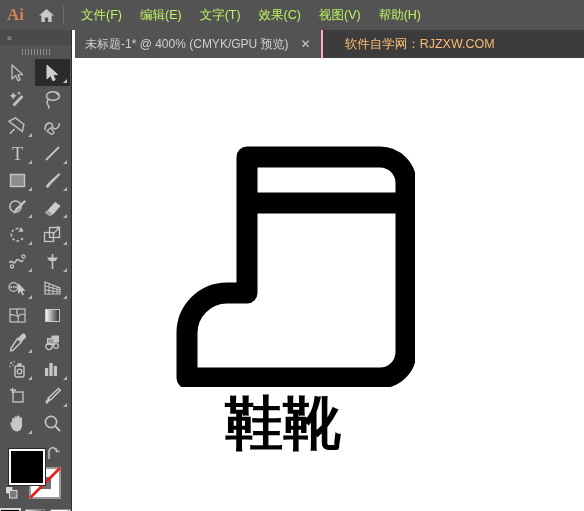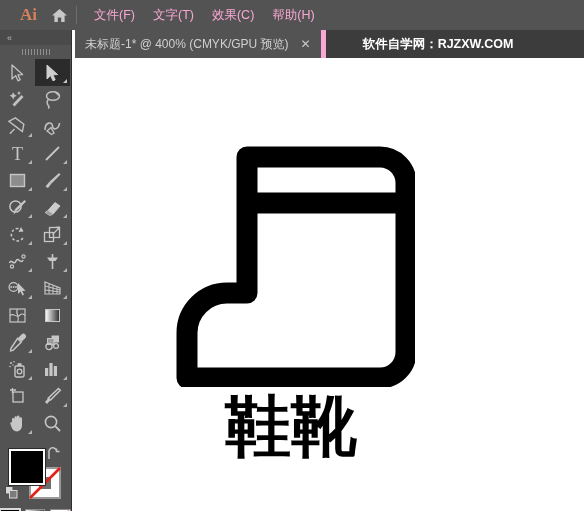--- a/index.html
+++ b/index.html
@@ -23,21 +23,21 @@
 
   
   .menubar {
     position: absolute;
     left: 0; top: 0;
     width: 584px; height: 30px;
     background: #535353;
     display: flex;
     align-items: center;
     box-sizing: border-box;
-    padding-left: 20px;
+    padding-left: 7px;
   }
   .ai-logo {
     color: #d4825a;
     font-size: 17px;
     font-weight: bold;
     font-family: "Liberation Serif", "DejaVu Serif", serif;
     letter-spacing: 0px;
     width: 26px;
     text-align: left;
     line-height: 1;
@@ -55,21 +55,21 @@
     height: 18px;
     background: #6d6d6d;
     margin: 0 8px 0 4px;
   }
   .menu-items {
     display: flex;
     align-items: center;
     gap: 0px;
   }
   .menu-item {
-    color: #f9a8d4;
+    color: #bef264;
     font-size: 12.5px;
     padding: 4px 9px;
     white-space: nowrap;
     line-height: 1;
   }
 
   
   .tabbar {
     position: absolute;
     left: 75px; top: 30px;
@@ -77,42 +77,41 @@
     background: #3c3c3c;
     display: flex;
     align-items: stretch;
   }
   .doc-tab {
     background: #535353;
     display: flex;
     align-items: center;
     padding: 0 8px 0 10px;
     gap: 10px;
-    border-right: 5px solid #f9a8d4;
+    border-right: 2px solid #f9a8d4;
   }
   .doc-tab-title {
     color: #d0d0d0;
     font-size: 12px;
     white-space: nowrap;
   }
   .doc-tab-close {
     color: #c9c9c9;
     font-size: 12px;
     line-height: 1;
     padding: 0 2px;
     cursor: pointer;
   }
   .site-label {
     display: flex;
     align-items: center;
-    padding-left: 37px;
-    color: #ffffff;
+    padding-left: 22px;
+    color: #fdba74;
     font-size: 12.5px;
     white-space: nowrap;
-    font-weight: bold;
   }
 
   
   .toolbar {
     position: absolute;
     left: 0; top: 30px;
     width: 71px;
     height: 481px;
     background: #535353;
     border-right: 1px solid #2e2e2e;
@@ -241,21 +240,21 @@
   }
   .artboard-art {
     position: absolute;
     left: 90px; top: 79px;
   }
   .art-caption {
     position: absolute;
     left: 150px;
     top: 336px;
     font-family: "DejaVu Sans", sans-serif;
-    font-size: 66px;
+    font-size: 58px;
     font-weight: bold;
     color: #000000;
     letter-spacing: 0px;
     line-height: 1;
     white-space: nowrap;
   }
 </style>
 </head>
 <body>
 
@@ -264,22 +263,24 @@
   <div class="menubar">
     <div class="ai-logo">Ai</div>
     <div class="home-btn">
       <svg width="17" height="15" viewBox="0 0 17 15" aria-hidden="true">
         <path d="M8.5 1 L16 7.4 L13.6 7.4 L13.6 14 L10.2 14 L10.2 9.6 L6.8 9.6 L6.8 14 L3.4 14 L3.4 7.4 L1 7.4 Z" fill="#c8c8c8"></path>
       </svg>
     </div>
     <div class="menu-sep"></div>
     <div class="menu-items">
       <div class="menu-item">文件(F)</div>
+      <div class="menu-item">编辑(E)</div>
       <div class="menu-item">文字(T)</div>
       <div class="menu-item">效果(C)</div>
+      <div class="menu-item">视图(V)</div>
       <div class="menu-item">帮助(H)</div>
     </div>
   </div>
 
   <div class="tabbar">
     <div class="doc-tab">
       <span class="doc-tab-title">未标题-1* @ 400% (CMYK/GPU 预览)</span>
       <span class="doc-tab-close">✕</span>
     </div>
     <div class="site-label">软件自学网：RJZXW.COM</div>

